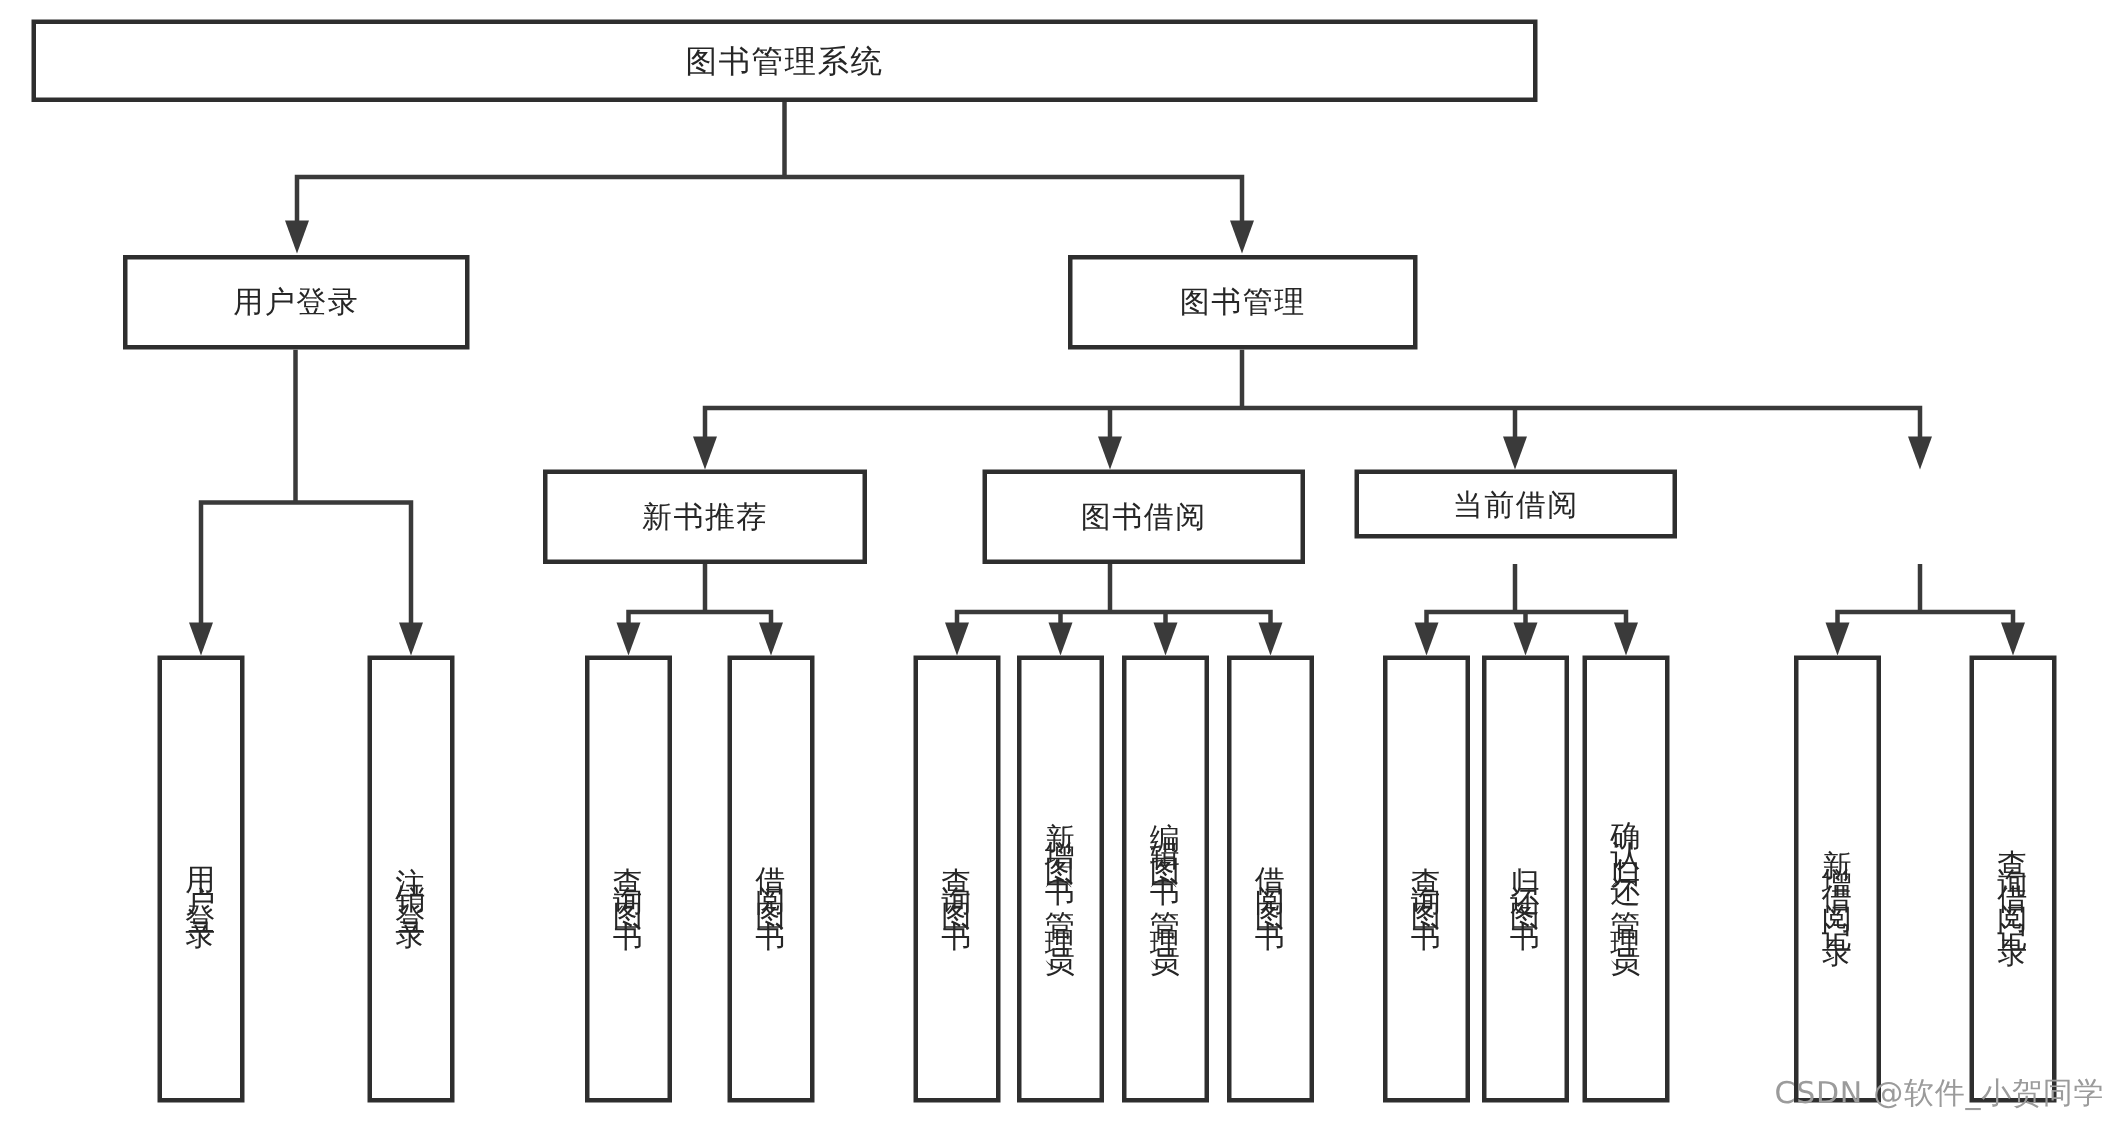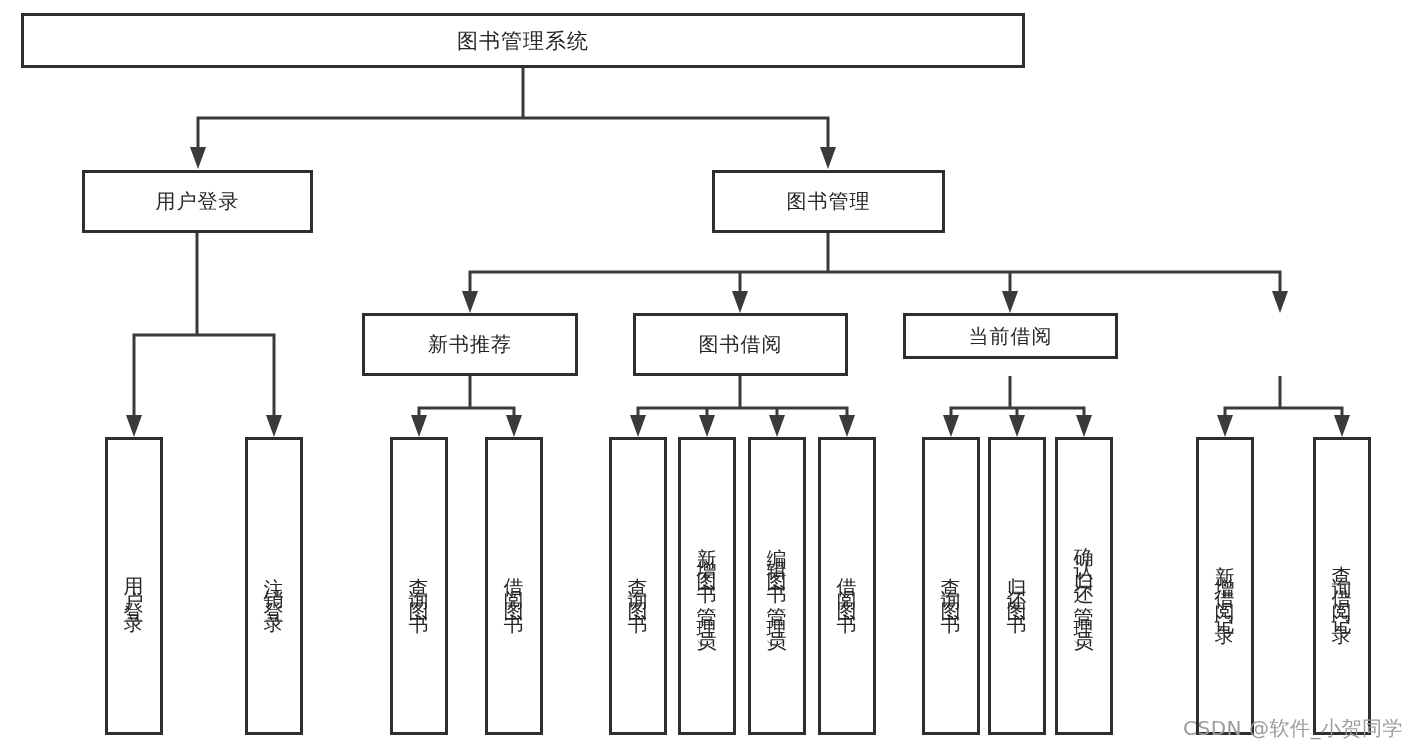--- a/index.html
+++ b/index.html
@@ -95,21 +95,21 @@
   <div class="box" style="left:82px;top:170px;width:231px;height:63px">
     <span class="hlabel">用户登录</span>
   </div>
   <div class="box" style="left:712px;top:170px;width:233px;height:63px">
     <span class="hlabel">图书管理</span>
   </div>
 
   <div class="box" style="left:362px;top:313px;width:216px;height:63px">
     <span class="hlabel">新书推荐</span>
   </div>
-  <div class="box" style="left:633px;top:313px;width:215px;height:63px">
+  <div class="box" style="left:655px;top:313px;width:215px;height:63px">
     <span class="hlabel">图书借阅</span>
   </div>
   <div class="box" style="left:903px;top:313px;width:215px;height:46px">
     <span class="hlabel">当前借阅</span>
   </div>
 
   <div class="box leaf" style="left:105px;top:437px;width:58px;height:298px">
     <span class="vlabel">用户登录</span>
   </div>
   <div class="box leaf" style="left:245px;top:437px;width:58px;height:298px">

